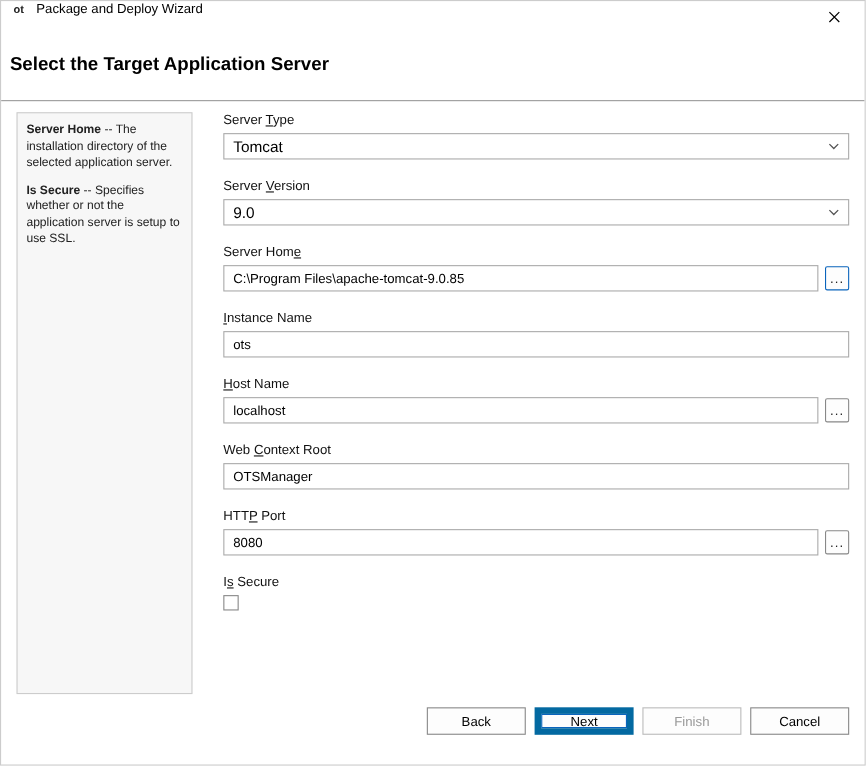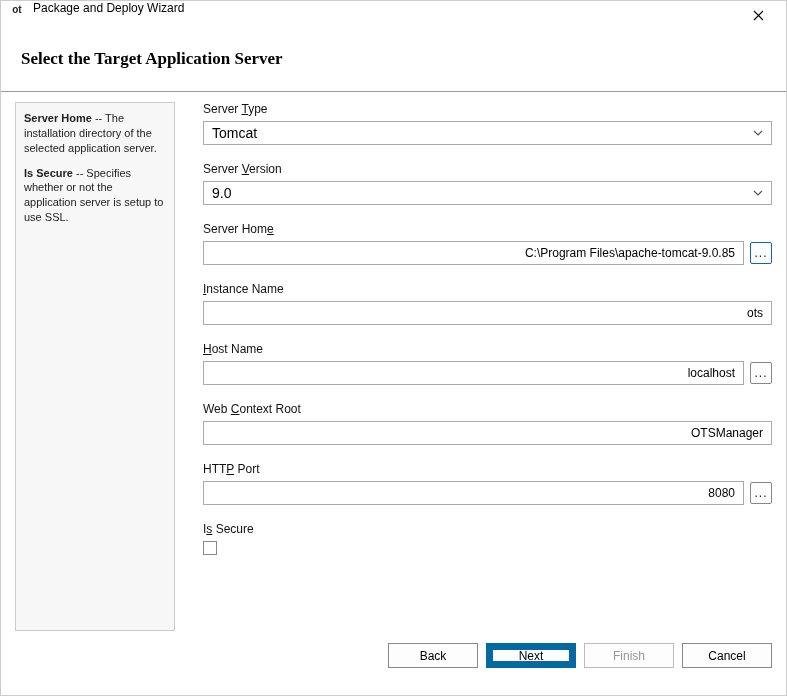--- a/index.html
+++ b/index.html
@@ -1,37 +1,37 @@
 <!DOCTYPE html>
 <html><head>
   <meta charset="utf-8">
   <style>
     * { box-sizing: border-box; margin: 0; padding: 0; }
     body { font-family: "Segoe UI", Tahoma, sans-serif; font-size: 12px; background: #fff; color: #000; width: 787px; height: 696px; overflow: hidden; border: 1px solid #ccc; }
     .titlebar { display: flex; align-items: flex-start; height: 30px; padding: 0 8px; }
     .titlebar .app-icon { width: 16px; height: 16px; margin-right: 8px; display: flex; align-items: center; justify-content: center; font-weight: bold; font-size: 10px; color: #222; }
     .titlebar .title { flex: 1; font-size: 12px; }
     .titlebar .close { width: 40px; height: 28px; display: flex; align-items: center; justify-content: center; cursor: pointer; font-size: 14px; }
-    .header { padding: 18px 14px 22px 20px; font-family: Liberation Serif, serif; }
+    .header { padding: 18px 14px 22px 8px; }
     .header h1 { font-size: 17px; font-weight: bold; }
     .sep { border-top: 1px solid #999; margin: 0; }
     .content { display: flex; padding: 10px 14px 0 14px; height: 539px; gap: 14px; }
     .side { width: 160px; border: 1px solid #ccc; background: #f7f7f7; padding: 8px 8px; font-size: 11px; line-height: 1.35; color: #222; }
     .side p { margin-bottom: 10px; }
     .side b { font-weight: bold; }
     .main { flex: 1; padding-left: 14px; }
     .field { margin-bottom: 17px; }
     .field-label { font-size: 12px; margin-bottom: 5px; display: block; color: #111; }
     .mn { text-decoration: underline; }
     .row { display: flex; align-items: center; gap: 6px; }
     .row .text-input, .row .select { flex: 1; }
     .select { position: relative; }
     .select-box { height: 24px; border: 1px solid #aaa; background: #fff; display: flex; align-items: center; padding: 0 8px; font-size: 14px; cursor: pointer; position: relative; }
     .select-box .chev { position: absolute; right: 8px; top: 50%; transform: translateY(-50%); pointer-events: none; }
-    .text-input { height: 24px; border: 1px solid #aaa; background: #fff; padding: 0 8px; font-size: 12px; font-family: inherit; width: 100%; outline: none; text-align: right; }
+    .text-input { height: 24px; border: 1px solid #aaa; background: #fff; padding: 0 8px; font-size: 12px; font-family: inherit; width: 100%; outline: none; }
     .browse-btn { width: 22px; height: 22px; border: 1px solid #0a64bc; border-radius: 2px; background: #fdfdfd; display: flex; align-items: center; justify-content: center; cursor: pointer; font-size: 12px; letter-spacing: 1px; color: #222; }
     .browse-btn.plain { border-color: #888; }
     .checkbox { width: 14px; height: 14px; border: 1px solid #888; background: #fff; cursor: pointer; }
     .footer { display: flex; justify-content: flex-end; align-items: center; gap: 8px; padding: 12px 14px 14px 14px; }
     .btn { min-width: 90px; height: 25px; border: 1px solid #888; background: #fdfdfd; font-size: 12px; font-family: inherit; cursor: pointer; padding: 0 12px; }
     .btn.primary { border: 6px solid #0369a1; box-shadow: inset 0 0 0 1px #0a64bc; }
     .btn:disabled { color: #999; border-color: #bbb; cursor: default; }
     svg.chev-icon { width: 10px; height: 10px; }
   </style>
 </head>

